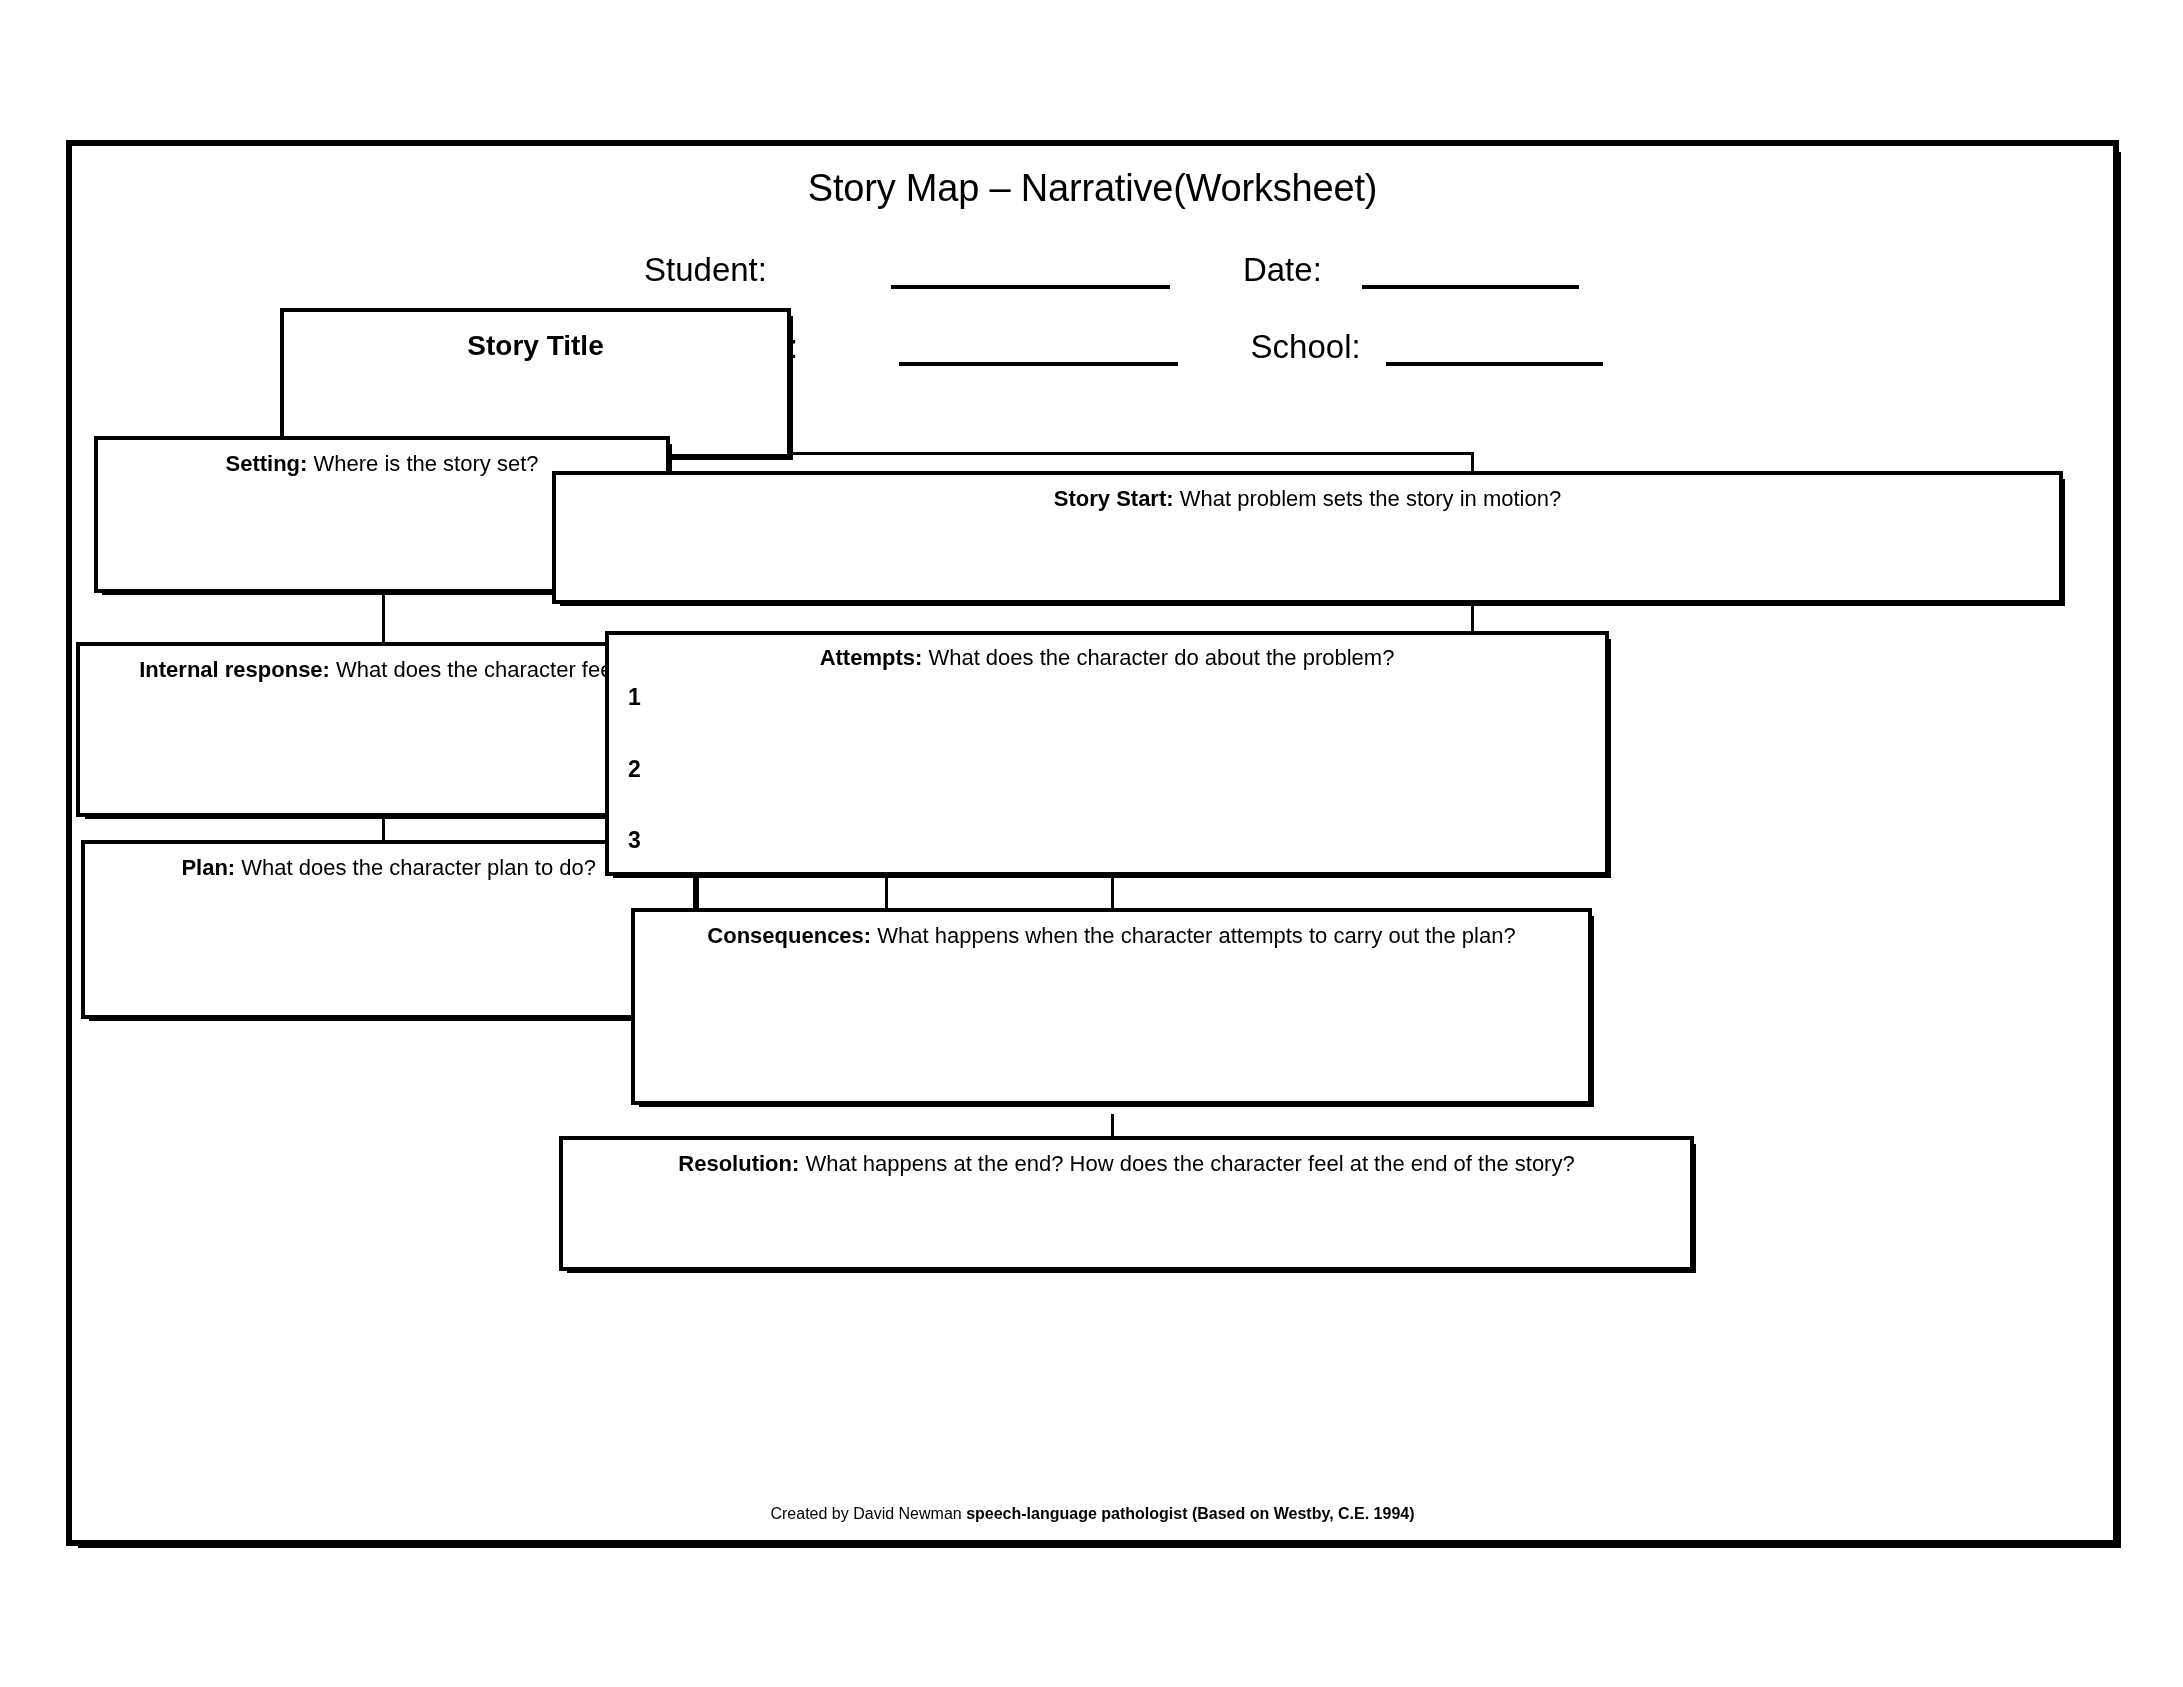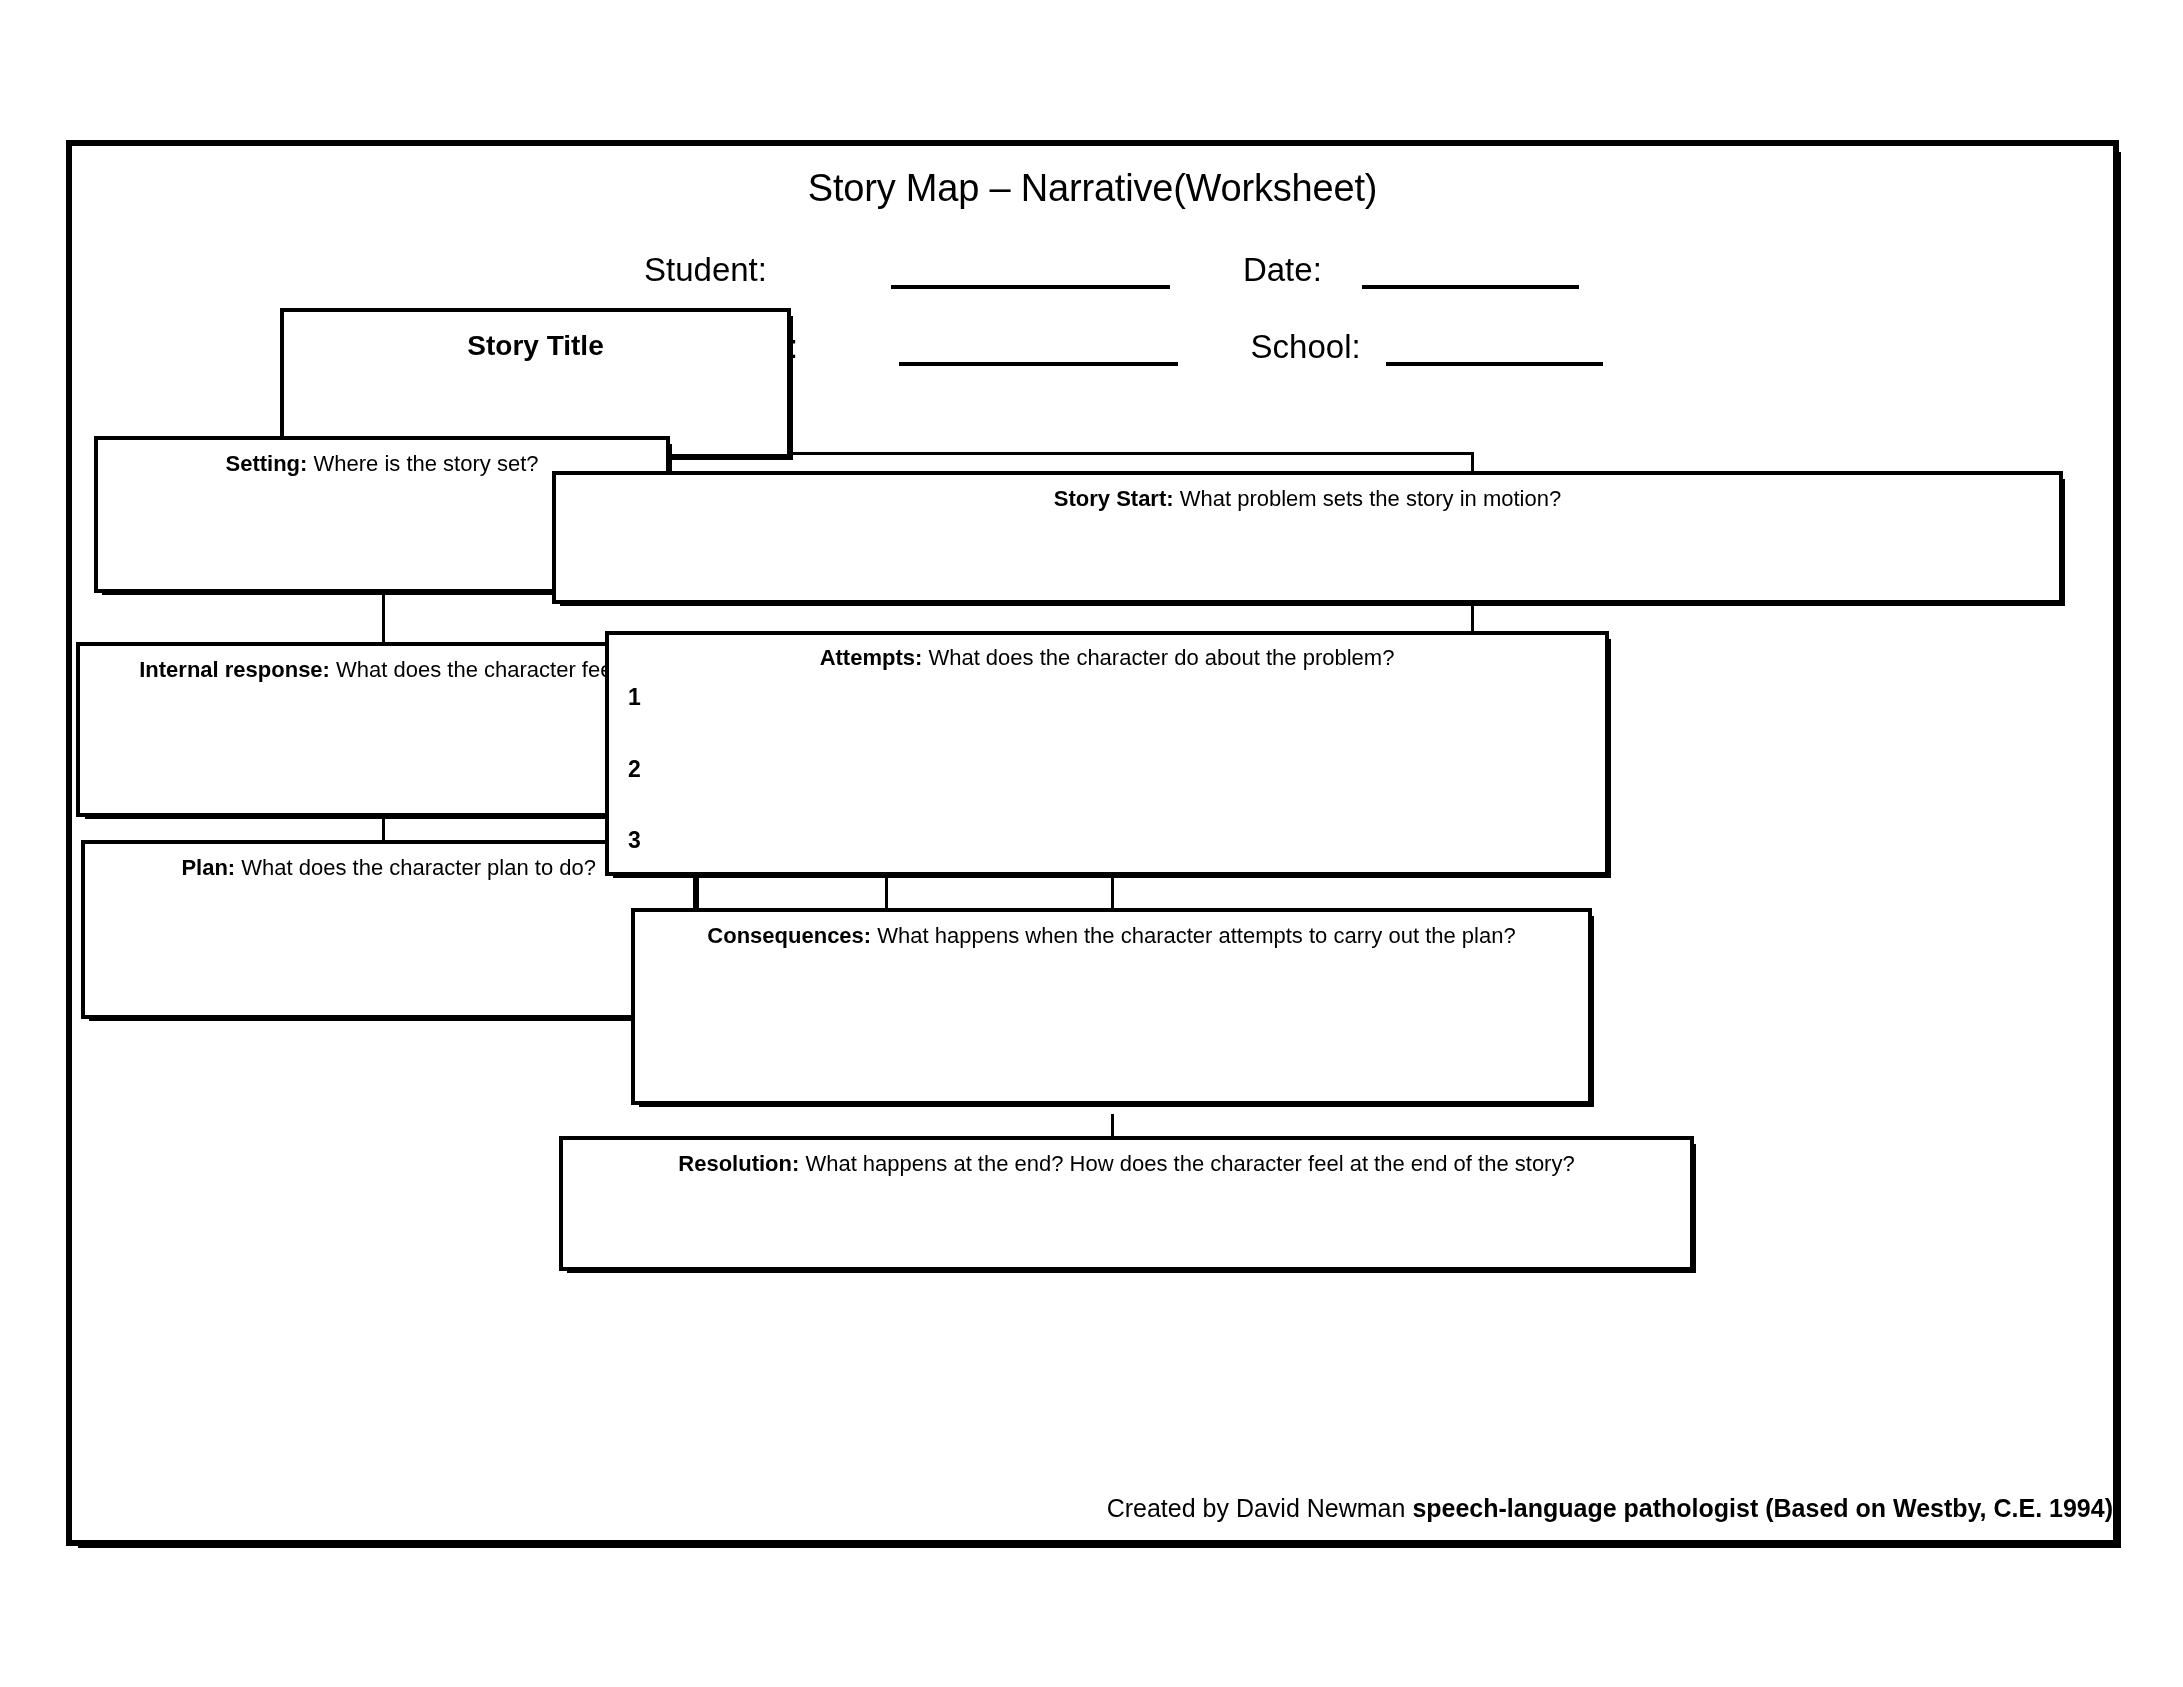--- a/index.html
+++ b/index.html
@@ -166,22 +166,22 @@
   }
   .conn-v { width: 2.6px; }
   .conn-h { height: 2.6px; }
 
   
   #credit {
     position: absolute;
     left: 0;
     right: 0;
     bottom: 17.5px;
-    text-align: right;
-    font-size: 25px;
+    text-align: center;
+    font-size: 16px;
     color: #000000;
   }
   #credit .credit-bold { font-weight: bold; }
   #credit .credit-plain { font-weight: normal; }
 </style>
 </head>
 <body>
 
 <div id="page">
 

